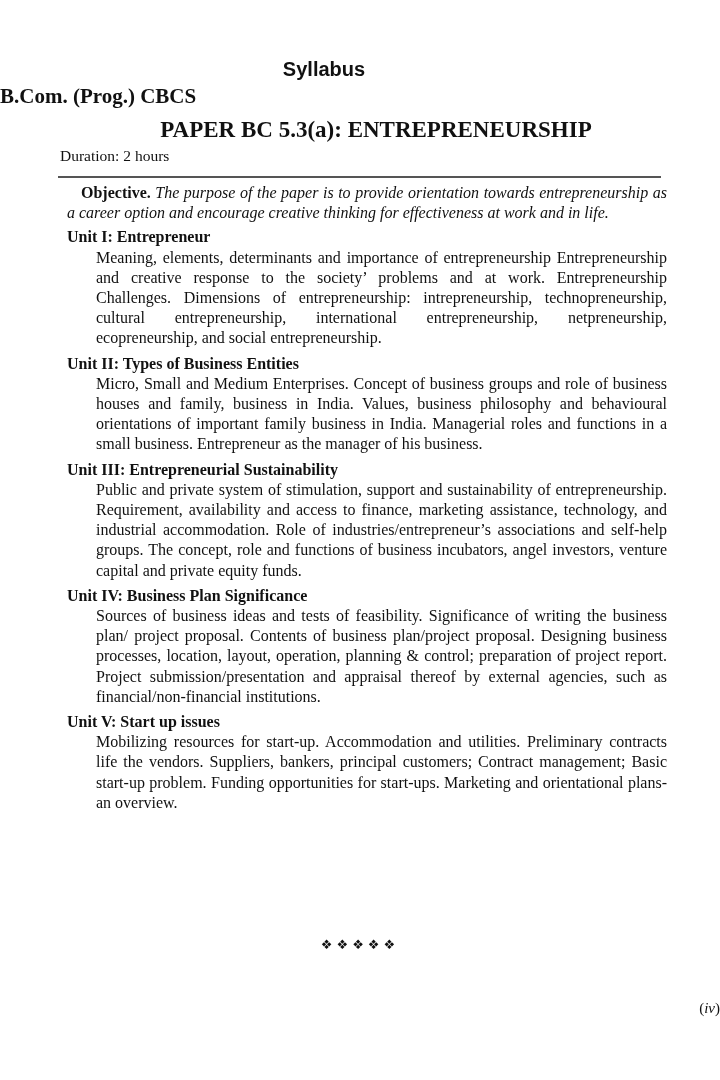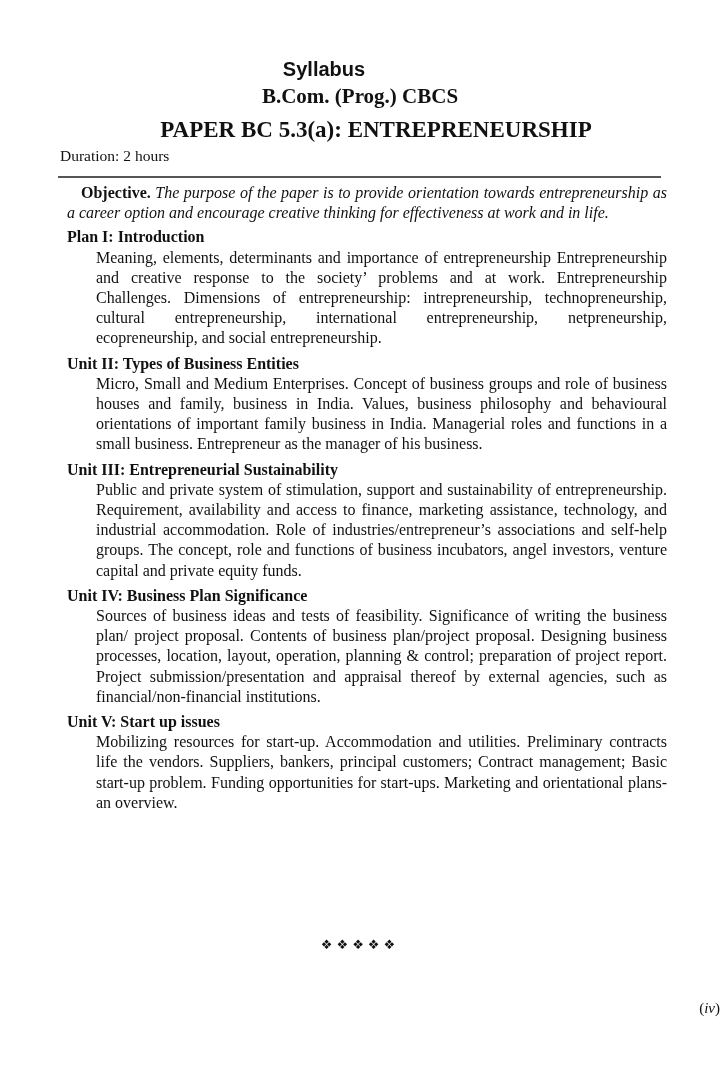--- a/index.html
+++ b/index.html
@@ -3,21 +3,21 @@
   <meta charset="utf-8">
   <style>
     html, body { margin: 0; padding: 0; background: #ffffff; }
     body { width: 720px; height: 1080px; position: relative; overflow: hidden; color: #111; }
     .page { position: absolute; left: 0; top: 0; width: 720px; height: 1080px; }
     .title-syllabus {
       position: absolute; left: 0; width: 648px; top: 56px; text-align: center;
       font-family: "Liberation Sans", sans-serif; font-weight: bold; font-size: 20px; line-height: 26px;
     }
     .title-course {
-      position: absolute; left: 0; width: 720px; top: 83px; text-align: center;
+      position: absolute; left: 0; width: 720px; top: 83px; text-align: left;
       font-family: "Liberation Serif", serif; font-weight: bold; font-size: 21px; line-height: 26px;
     }
     .title-paper {
       position: absolute; left: 16px; width: 720px; top: 116px; text-align: center;
       font-family: "Liberation Serif", serif; font-weight: bold; font-size: 23px; line-height: 28px;
     }
     .duration {
       position: absolute; left: 60px; top: 146px;
       font-family: "Liberation Serif", serif; font-size: 15.5px; line-height: 20px;
     }
@@ -54,21 +54,21 @@
   <div class="duration">Duration: 2 hours</div>
   <div class="rule"></div>
 
   <div class="content">
     <p class="objective">
       <span class="obj-label">Objective.</span>
       <span class="obj-text">The purpose of the paper is to provide orientation towards entrepreneurship as a career option and encourage creative thinking for effectiveness at work and in life.</span>
     </p>
 
     <div class="unit">
-      <p class="unit-title">Plan I: Introduction</p>
+      <p class="unit-title">Unit I: Entrepreneur</p>
       <p class="unit-body">Meaning, elements, determinants and importance of entrepreneurship Entrepreneurship and creative response to the society’ problems and at work. Entrepreneurship Challenges. Dimensions of entrepreneurship: intre­preneurship, technopreneurship, cultural entrepreneurship, international entrepreneurship, netpreneurship, ecopreneurship, and social entre­preneurship.</p>
     </div>
     <div class="unit">
       <p class="unit-title">Unit II: Types of Business Entities</p>
       <p class="unit-body">Micro, Small and Medium Enterprises. Concept of business groups and role of business houses and family, business in India. Values, business philosophy and behavioural orientations of important family business in India. Managerial roles and functions in a small business. Entrepreneur as the manager of his business.</p>
     </div>
     <div class="unit">
       <p class="unit-title">Unit III: Entrepreneurial Sustainability</p>
       <p class="unit-body">Public and private system of stimulation, support and sustainability of entrepreneurship. Requirement, availability and access to finance, marketing assistance, technology, and industrial accommodation. Role of industries/entrepreneur’s associations and self-help groups. The concept, role and functions of business incubators, angel investors, venture capital and private equity funds.</p>
     </div>

